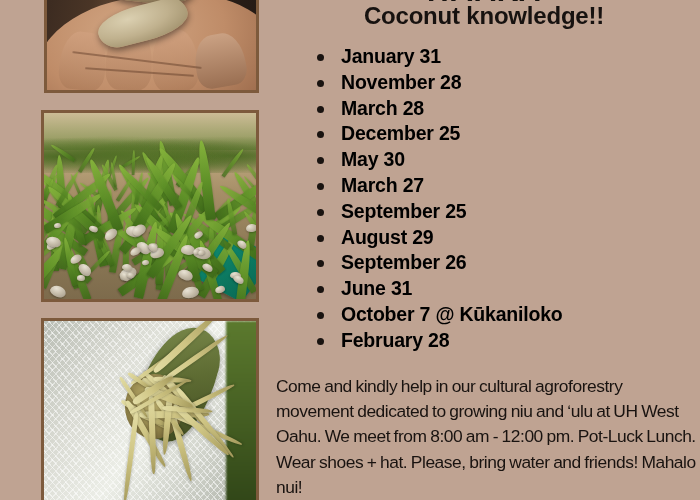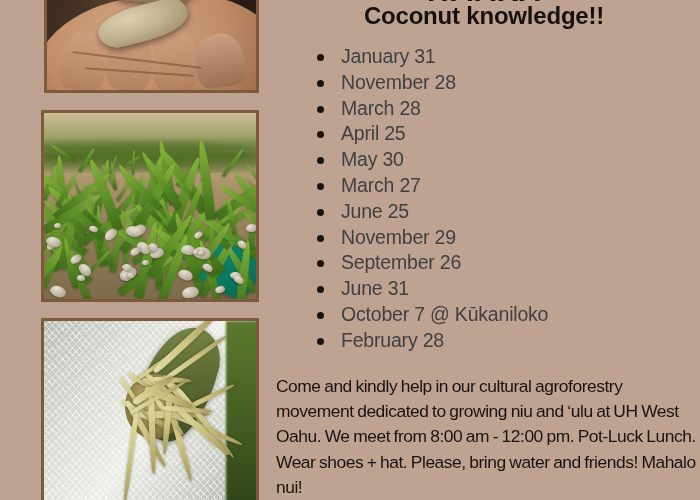--- a/index.html
+++ b/index.html
@@ -193,24 +193,25 @@
     top: 44px;
     margin: 0;
     padding: 0;
     list-style: none;
     width: 388px;
   }
   .datelist li {
     position: relative;
     font-size: 19.5px;
     line-height: 25.8px;
-    color: #404040;
+    color: #000000;
     padding-left: 29px;
     letter-spacing: -0.2px;
     white-space: nowrap;
+    font-weight: bold;
   }
   .datelist li .bullet {
     position: absolute;
     left: 5px;
     top: 10px;
     width: 7px;
     height: 7px;
     background: #191310;
     border-radius: 50%;
   }
@@ -447,25 +448,25 @@
   <div class="rightcol">
 
     <div class="cut-line">HI'IAKA</div>
 
     <div class="headline">Coconut knowledge!!</div>
 
     <ul class="datelist" id="date-list">
         <li><span class="bullet"></span><span>January 31</span></li>
         <li><span class="bullet"></span><span>November 28</span></li>
         <li><span class="bullet"></span><span>March 28</span></li>
-        <li><span class="bullet"></span><span>April 25</span></li>
+        <li><span class="bullet"></span><span>December 25</span></li>
         <li><span class="bullet"></span><span>May 30</span></li>
         <li><span class="bullet"></span><span>March 27</span></li>
-        <li><span class="bullet"></span><span>June 25</span></li>
-        <li><span class="bullet"></span><span>November 29</span></li>
+        <li><span class="bullet"></span><span>September 25</span></li>
+        <li><span class="bullet"></span><span>August 29</span></li>
         <li><span class="bullet"></span><span>September 26</span></li>
         <li><span class="bullet"></span><span>June 31</span></li>
         <li><span class="bullet"></span><span>October 7 @ Kūkaniloko</span></li>
         <li><span class="bullet"></span><span>February 28</span></li>
       </ul>
 
     <div class="blurb">Come and kindly help in our cultural agroforestry movement dedicated to growing niu and ʻulu at UH West Oahu. We meet from 8:00 am - 12:00 pm. Pot-Luck Lunch. Wear shoes + hat. Please, bring water and friends! Mahalo nui!</div>
 
   </div>
 </div>

